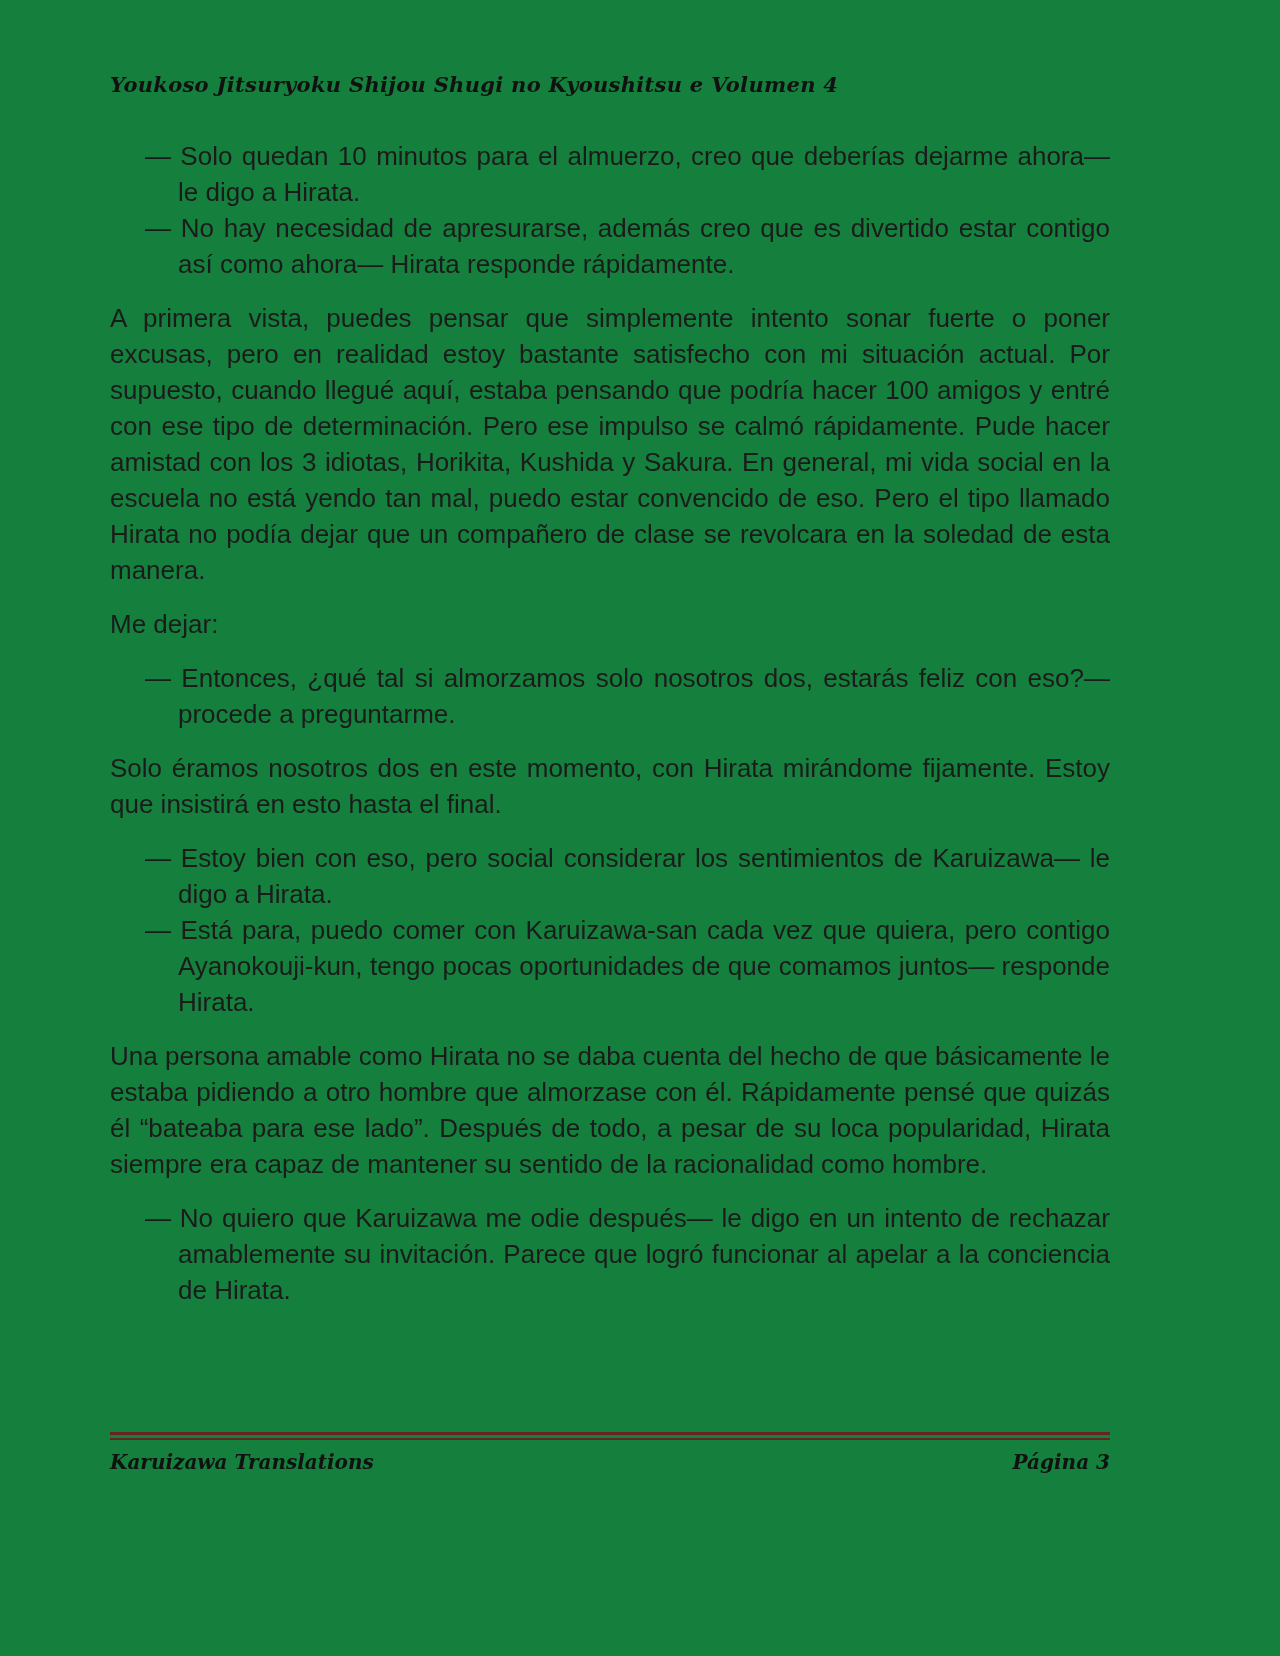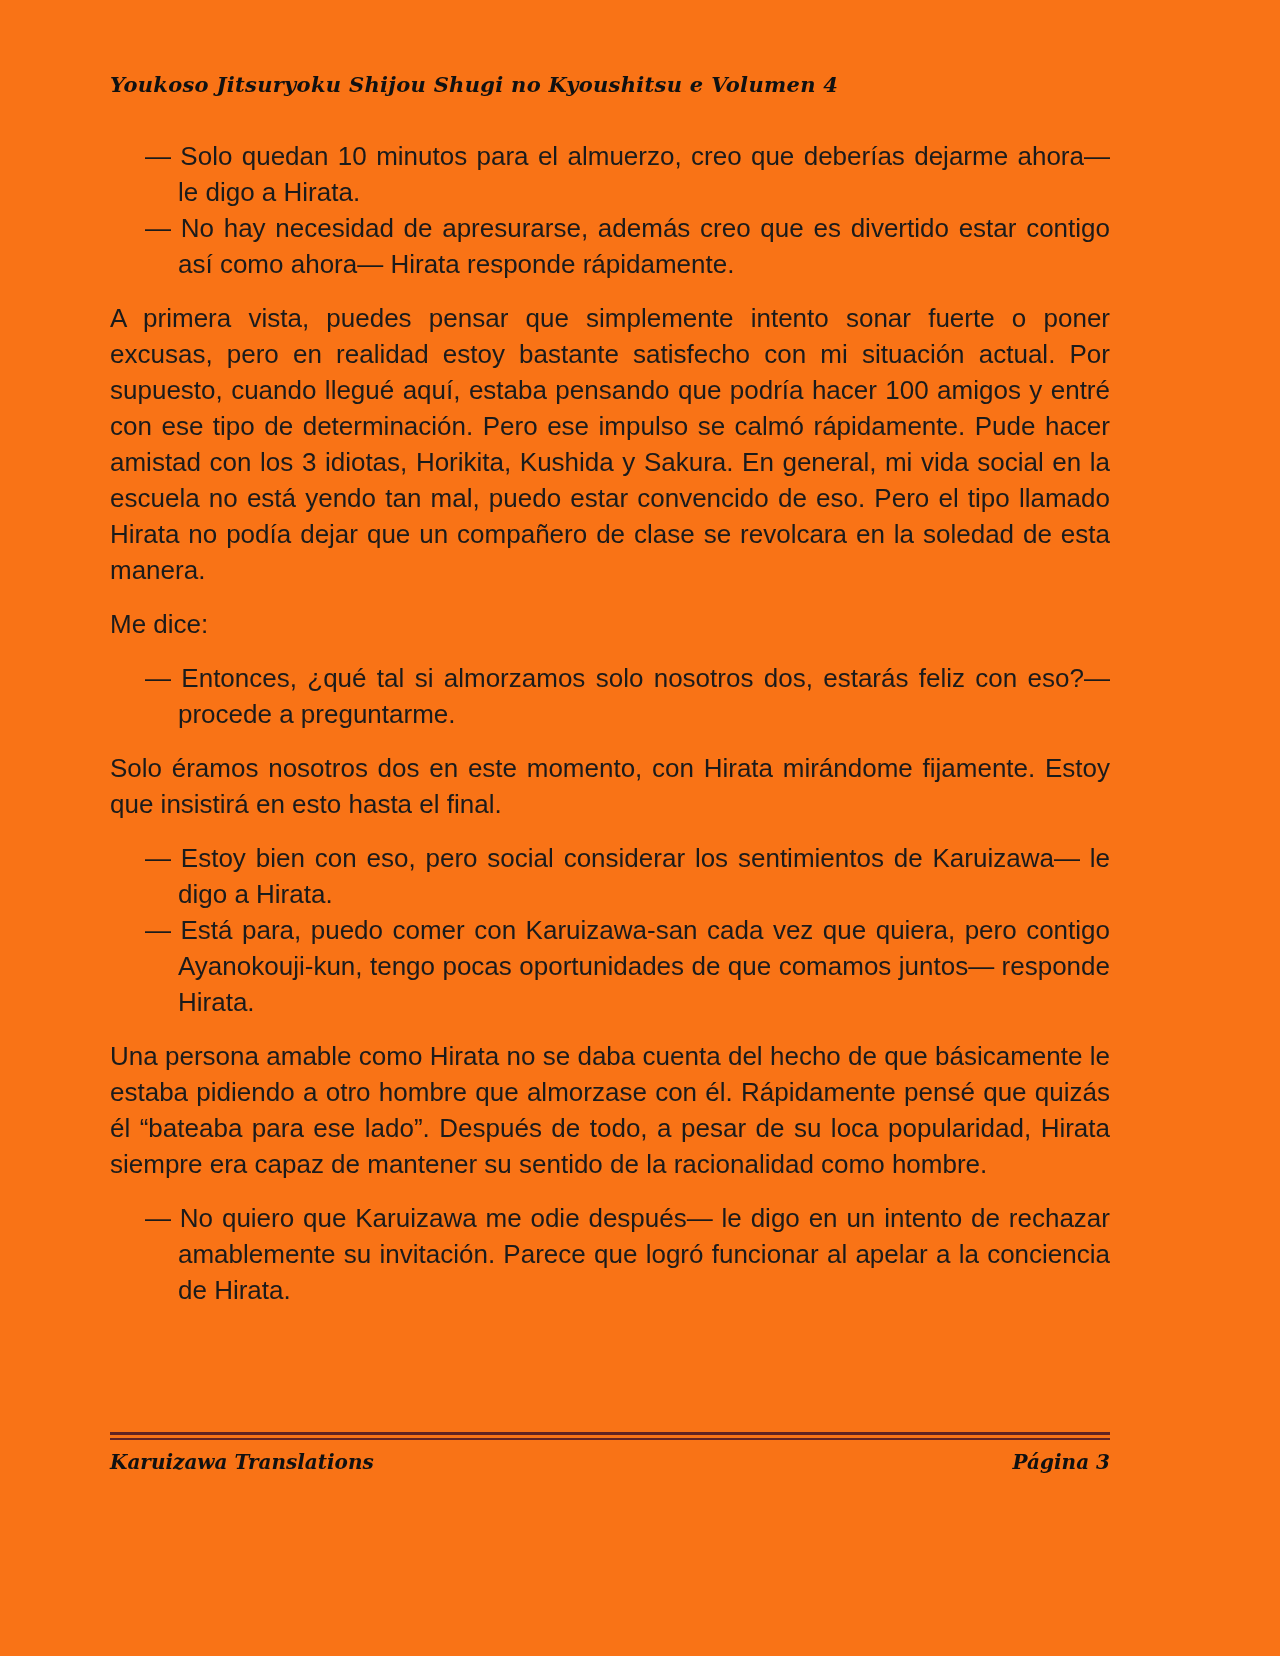--- a/index.html
+++ b/index.html
@@ -4,21 +4,21 @@
 <style>
   html, body {
     margin: 0;
     padding: 0;
     background: #ffffff;
   }
   .page {
     position: relative;
     width: 1280px;
     height: 1656px;
-    background: #f97316;
+    background: #15803d;
     color: #1b1b1b;
     font-family: "Liberation Sans", sans-serif;
     overflow: hidden;
     margin: 0 auto;
   }
   .page-header {
     position: absolute;
     top: 72px;
     left: 110px;
     right: 150px;
@@ -85,21 +85,21 @@
 
   <main class="page-body">
 
     <div class="dialogue-group">
       <p class="dialogue">— Solo quedan 10 minutos para el almuerzo, creo que deberías dejarme ahora— le digo a Hirata.</p>
       <p class="dialogue">— No hay necesidad de apresurarse, además creo que es divertido estar contigo así como ahora— Hirata responde rápidamente.</p>
     </div>
 
     <p class="para">A primera vista, puedes pensar que simplemente intento sonar fuerte o poner excusas, pero en realidad estoy bastante satisfecho con mi situación actual. Por supuesto, cuando llegué aquí, estaba pensando que podría hacer 100 amigos y entré con ese tipo de determinación. Pero ese impulso se calmó rápidamente. Pude hacer amistad con los 3 idiotas, Horikita, Kushida y Sakura. En general, mi vida social en la escuela no está yendo tan mal, puedo estar convencido de eso. Pero el tipo llamado Hirata no podía dejar que un compañero de clase se revolcara en la soledad de esta manera.</p>
 
-    <p class="para">Me dice:</p>
+    <p class="para">Me dejar:</p>
 
     <p class="dialogue">— Entonces, ¿qué tal si almorzamos solo nosotros dos, estarás feliz con eso?— procede a preguntarme.</p>
 
     <p class="para">Solo éramos nosotros dos en este momento, con Hirata mirándome fijamente. Estoy que insistirá en esto hasta el final.</p>
 
     <div class="dialogue-group">
       <p class="dialogue">— Estoy bien con eso, pero social considerar los sentimientos de Karuizawa— le digo a Hirata.</p>
       <p class="dialogue">— Está para, puedo comer con Karuizawa-san cada vez que quiera, pero contigo Ayanokouji-kun, tengo pocas oportunidades de que comamos juntos— responde Hirata.</p>
     </div>
 

